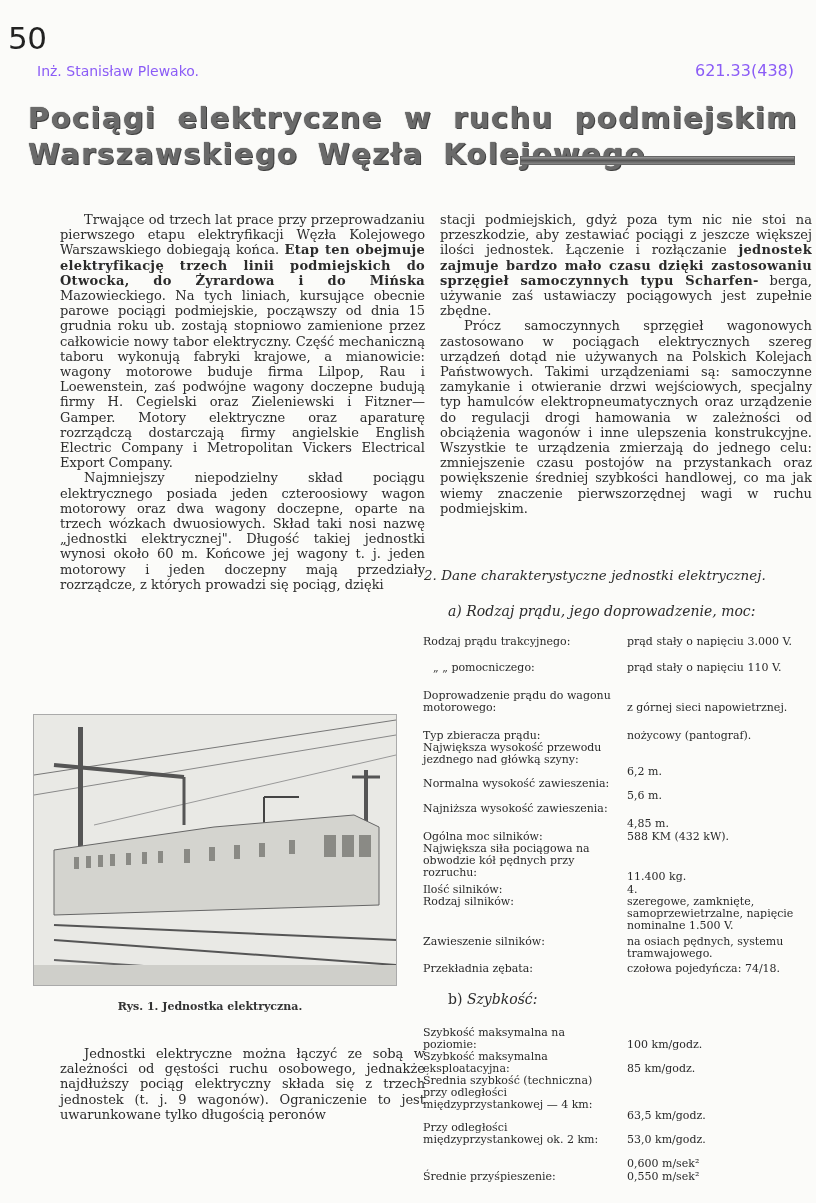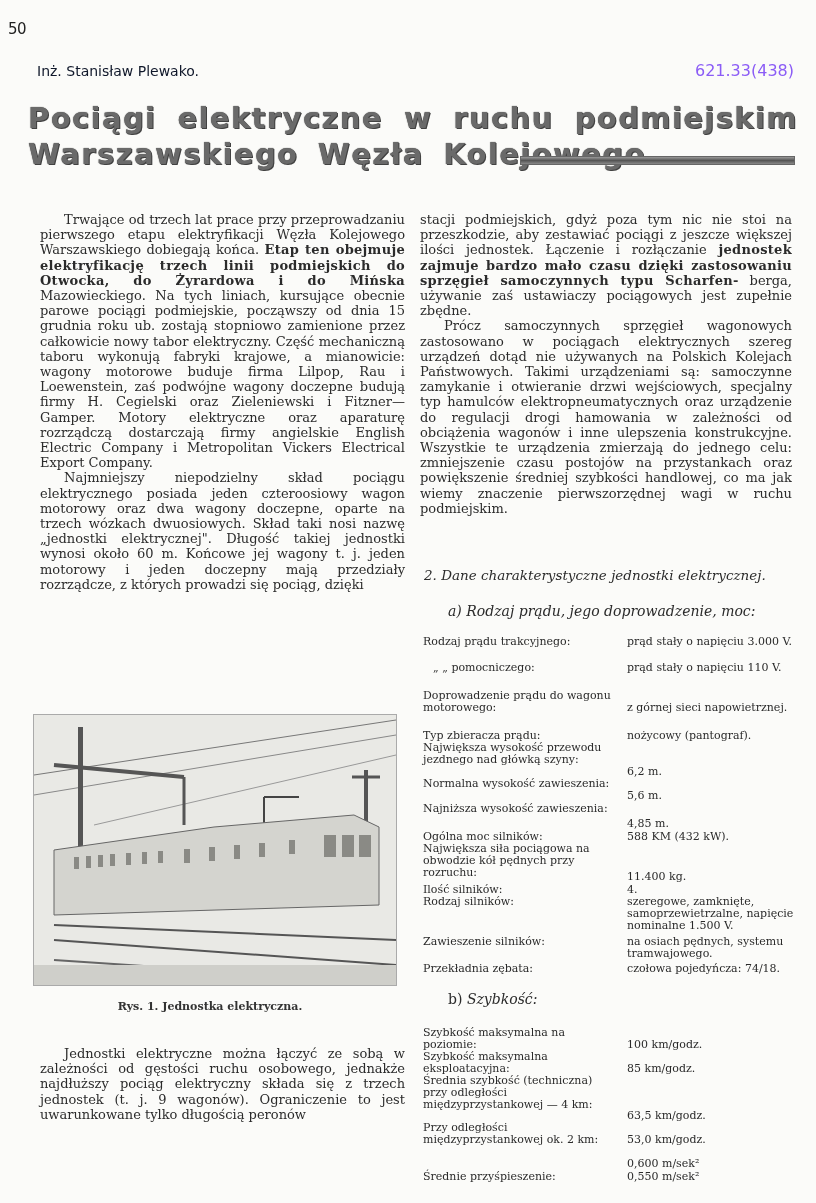--- a/index.html
+++ b/index.html
@@ -6,44 +6,44 @@
     body {
       width: 816px; height: 1203px; overflow: hidden;
       background: #fbfbf9;
       color: #2b2b2b;
       font-family: "DejaVu Serif", serif;
       position: relative;
     }
     .abs { position: absolute; }
     .page-num {
       left: 8px; top: 20px; font-family: "DejaVu Sans", sans-serif;
-      font-size: 15px; color: #222; letter-spacing: -0.5px;
+      font-size: 31px; color: #222; letter-spacing: -0.5px;
     }
     .author {
       left: 37px; top: 63px; font-family: "DejaVu Sans", sans-serif;
-      font-size: 14px; color: #0f172a;
+      font-size: 14px; color: #8b5cf6;
     }
     .udc {
       right: 22px; top: 61px; font-family: "DejaVu Sans", sans-serif;
       font-size: 16px; color: #8b5cf6;
     }
     .title {
       left: 28px; top: 100px; width: 770px;
       font-family: "DejaVu Sans", sans-serif; font-weight: bold;
       font-size: 29px; line-height: 36px; color: #6a6a6a;
       text-shadow: 0 0 1px #333, 1px 1px 0 #444;
       letter-spacing: 1.4px; word-spacing: 8px;
       text-align: justify; text-align-last: left;
     }
     .title-rule {
       left: 520px; top: 156px; width: 273px; height: 7px;
       background: linear-gradient(#999, #555 50%, #888);
       border: 1px solid #666;
     }
-    .col { font-size: 13px; line-height: 15.2px; text-align: justify; hyphens: none; }
+    .col { font-size: 13px; line-height: 15.2px; text-align: justify; hyphens: none; margin-left: 20px; }
     .col p { margin: 0; text-indent: 24px; }
     .col p.noindent { text-indent: 0; }
     .left-col { left: 40px; top: 212px; width: 365px; }
     .right-col { left: 420px; top: 212px; width: 372px; }
     .blur { filter: blur(0.6px); font-weight: bold; letter-spacing: 0.3px; }
     .heading {
       font-style: italic; text-align: center; margin: 26px 0 22px; font-size: 13.5px; line-height: 15px;
     }
     .figure {
       left: 33px; top: 714px; width: 362px; height: 270px;

